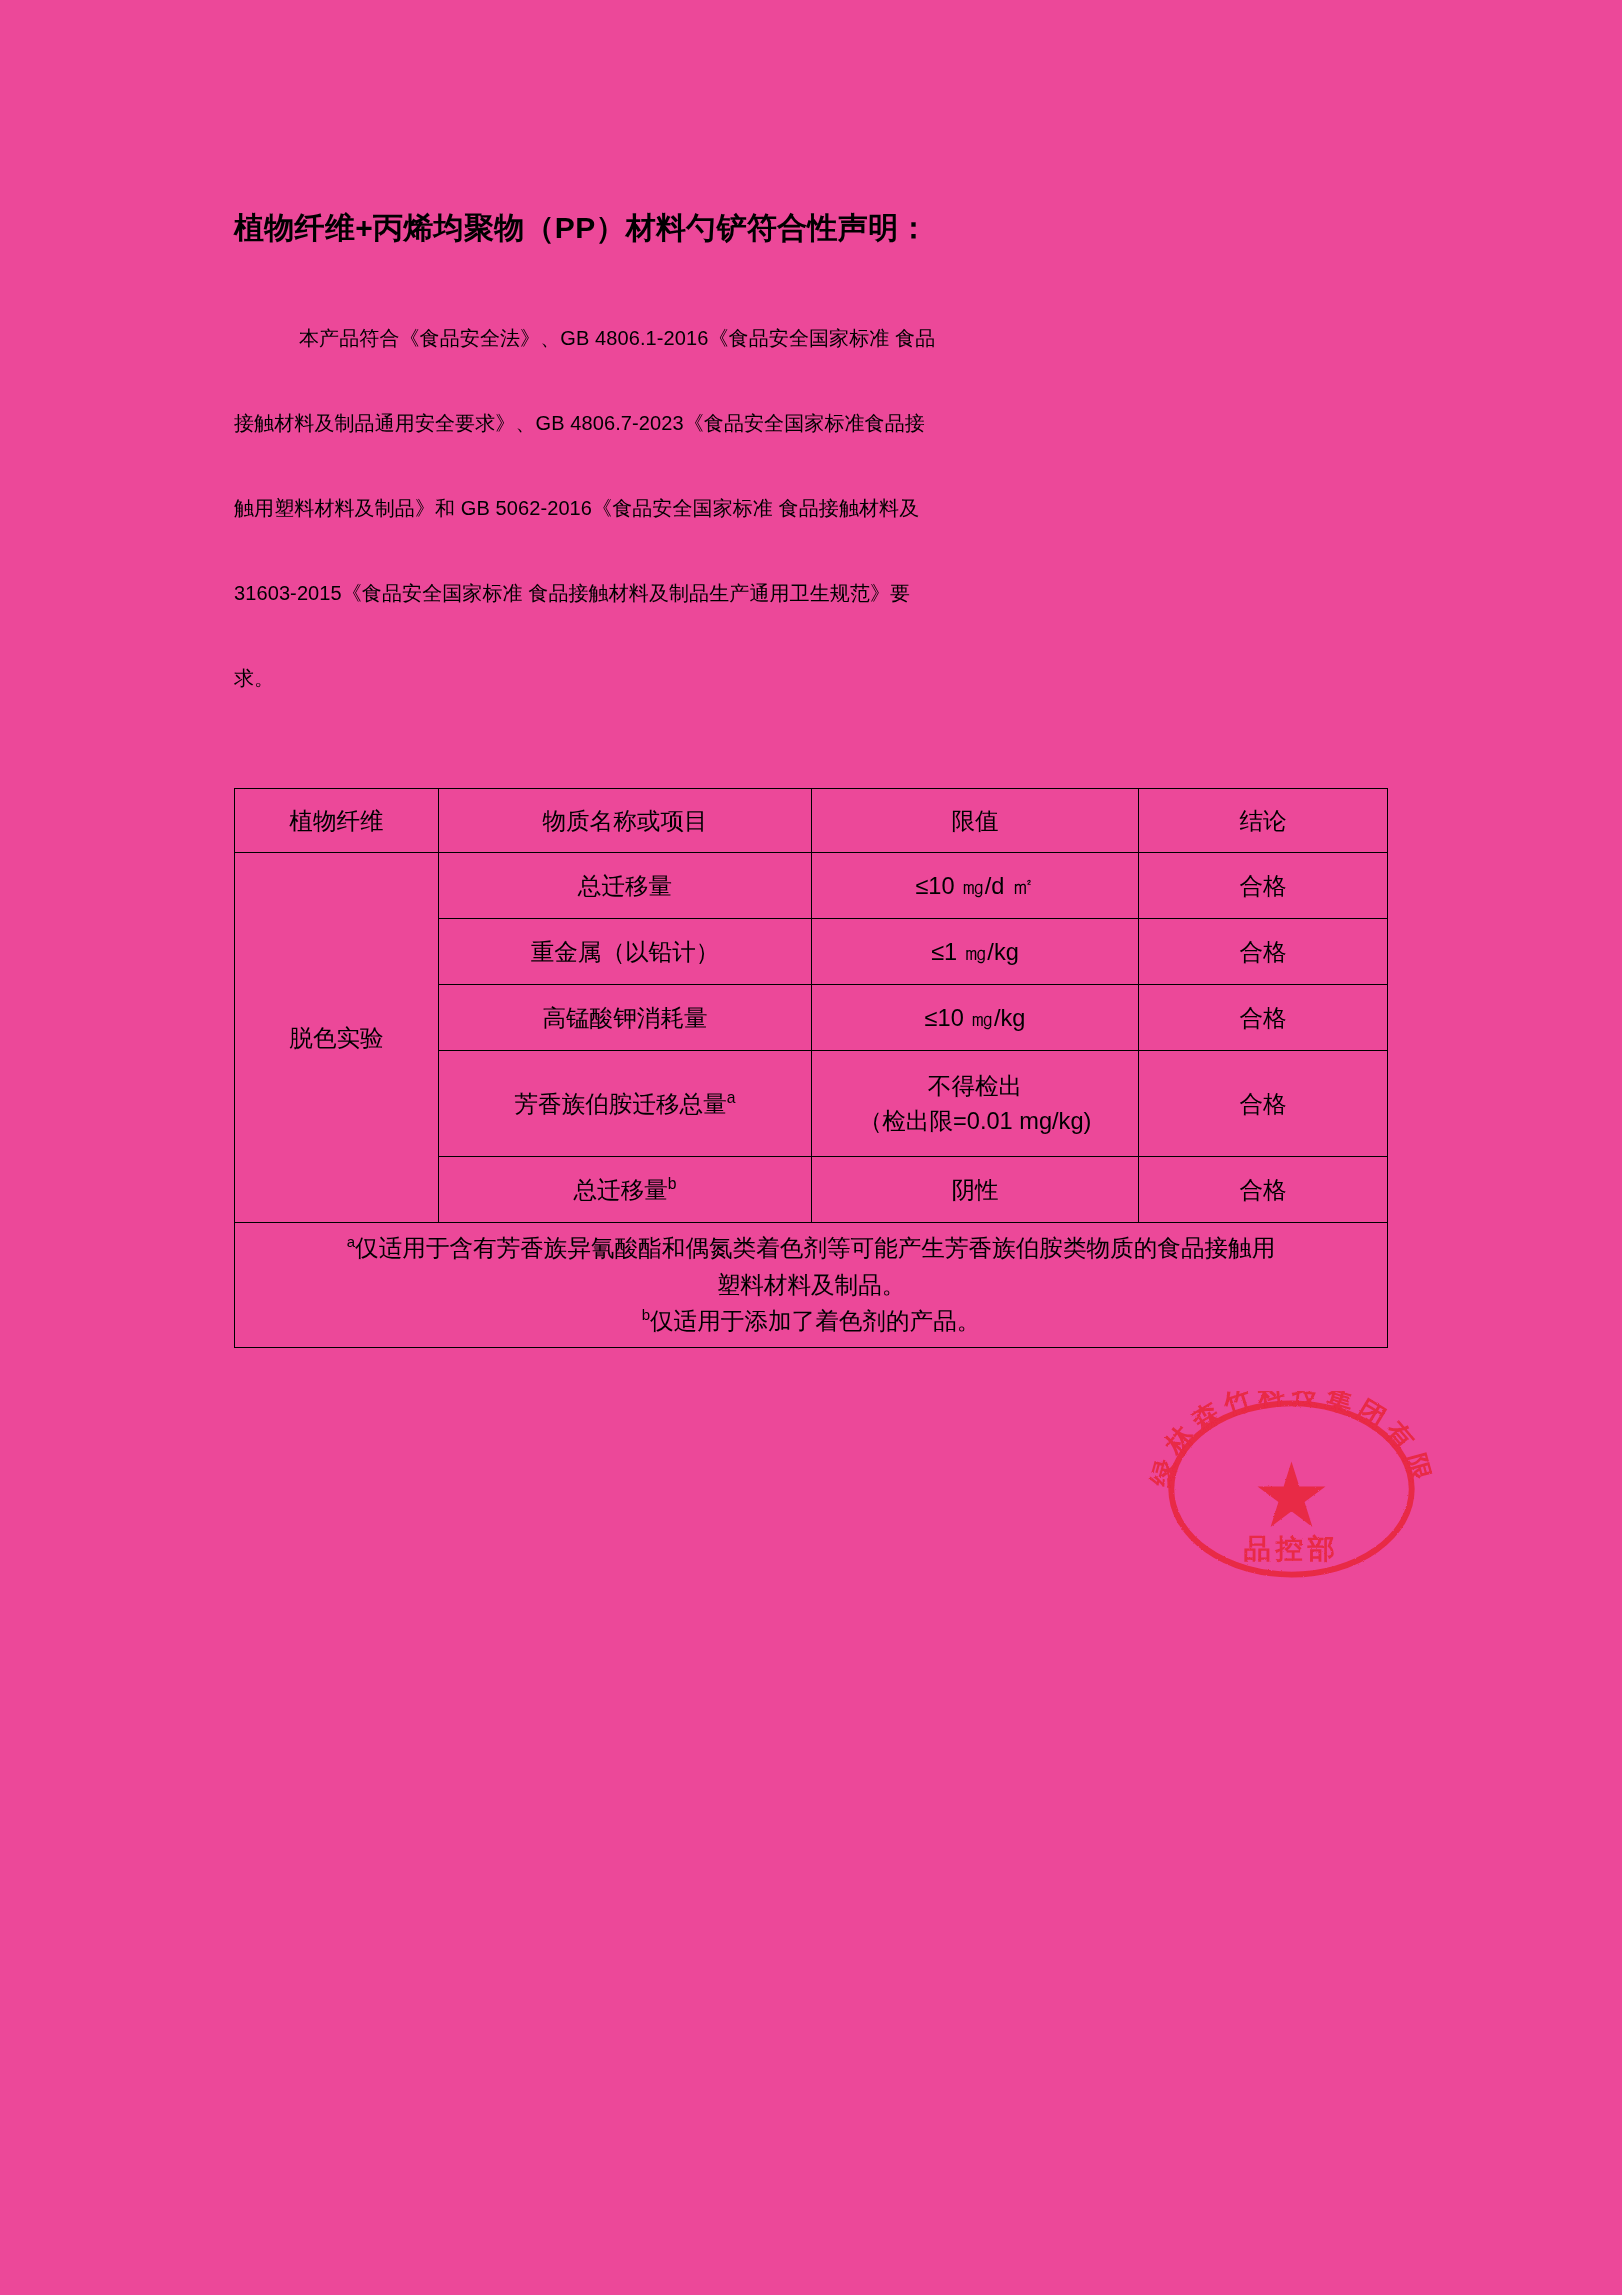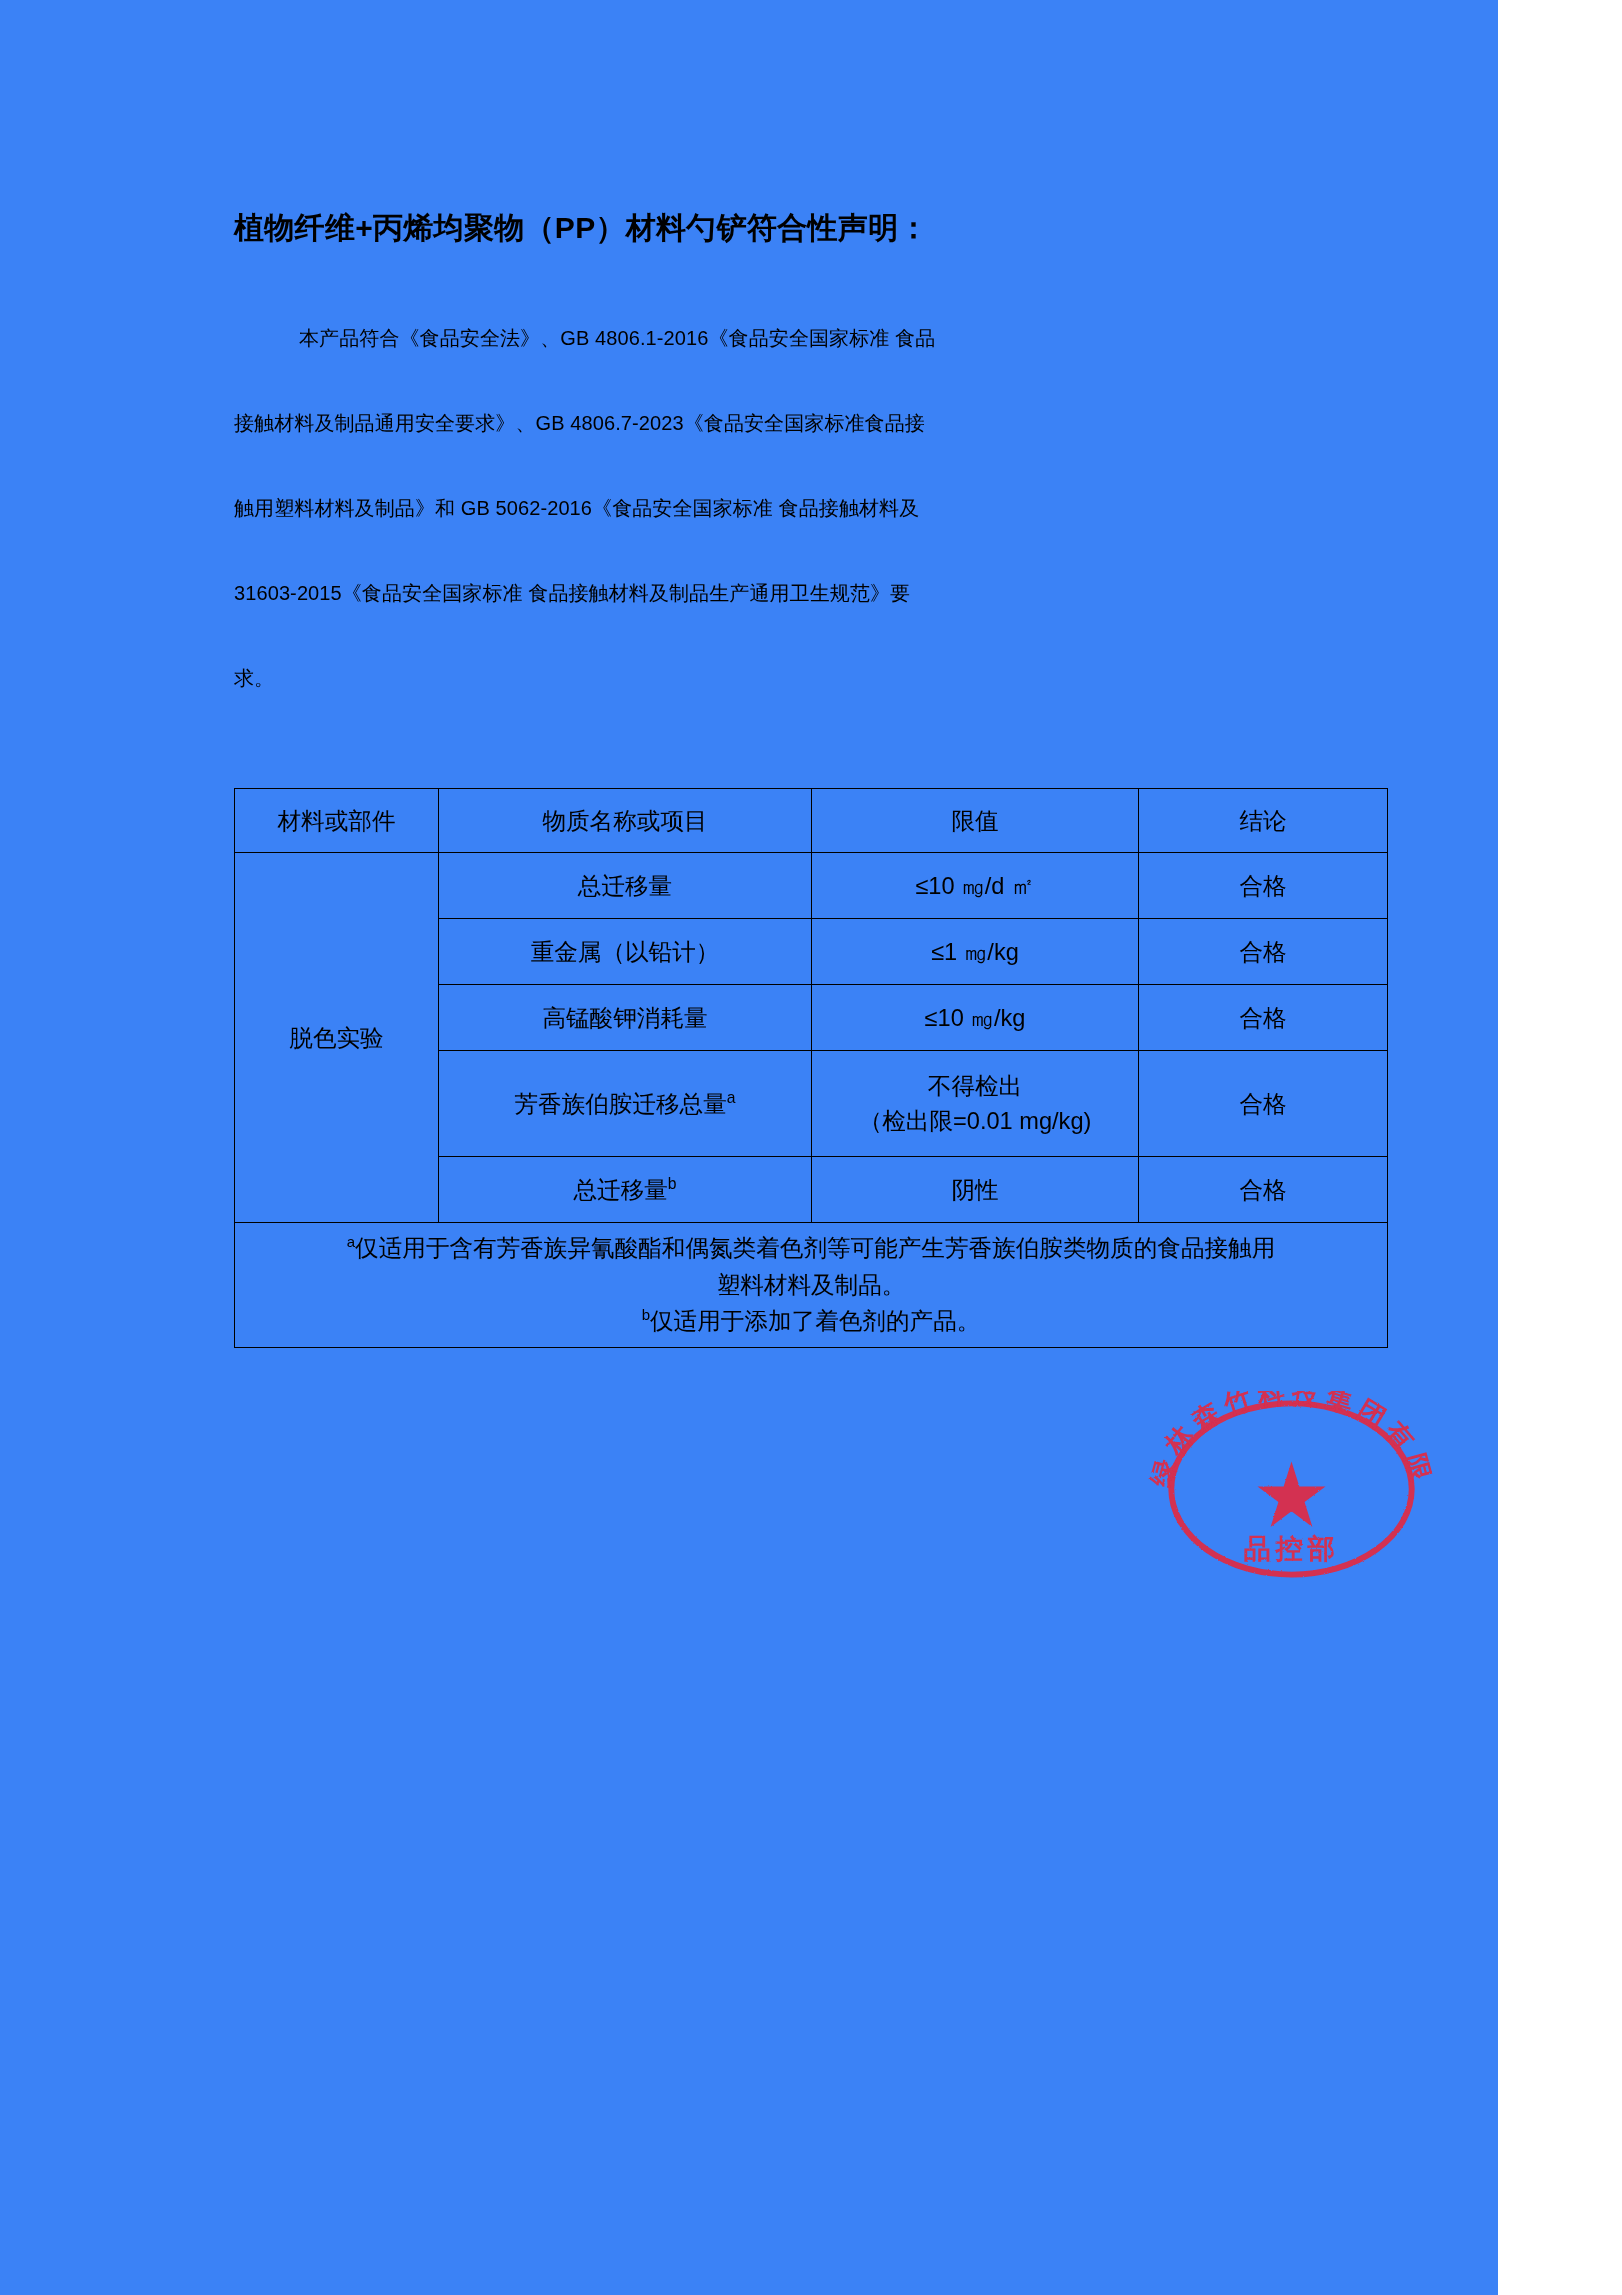--- a/index.html
+++ b/index.html
@@ -6,23 +6,23 @@
     margin: 0;
     padding: 0;
     background: #ffffff;
   }
   body {
     font-family: "Liberation Sans", "DejaVu Sans", sans-serif;
     color: #000000;
   }
   .page {
     position: relative;
-    width: 1498px;
+    width: 1622px;
     height: 2295px;
-    background: #3b82f6;
+    background: #ec4899;
     box-sizing: border-box;
     overflow: hidden;
     text-decoration: underline;
   }
 
   
   .doc-title {
     position: absolute;
     left: 234px;
     top: 208px;
@@ -136,21 +136,21 @@
 
   <table class="main-table">
     <colgroup>
       <col class="col-material">
       <col class="col-substance">
       <col class="col-limit">
       <col class="col-conclusion">
     </colgroup>
     <tbody>
       <tr class="row-head">
-        <td>材料或部件</td>
+        <td>植物纤维</td>
         <td>物质名称或项目</td>
         <td>限值</td>
         <td>结论</td>
       </tr>
 
       <tr class="row-std">
         <td class="cell-merged" rowspan="5">脱色实验</td>
         <td>总迁移量</td>
         <td>≤10 ㎎/d ㎡</td>
         <td>合格</td>

